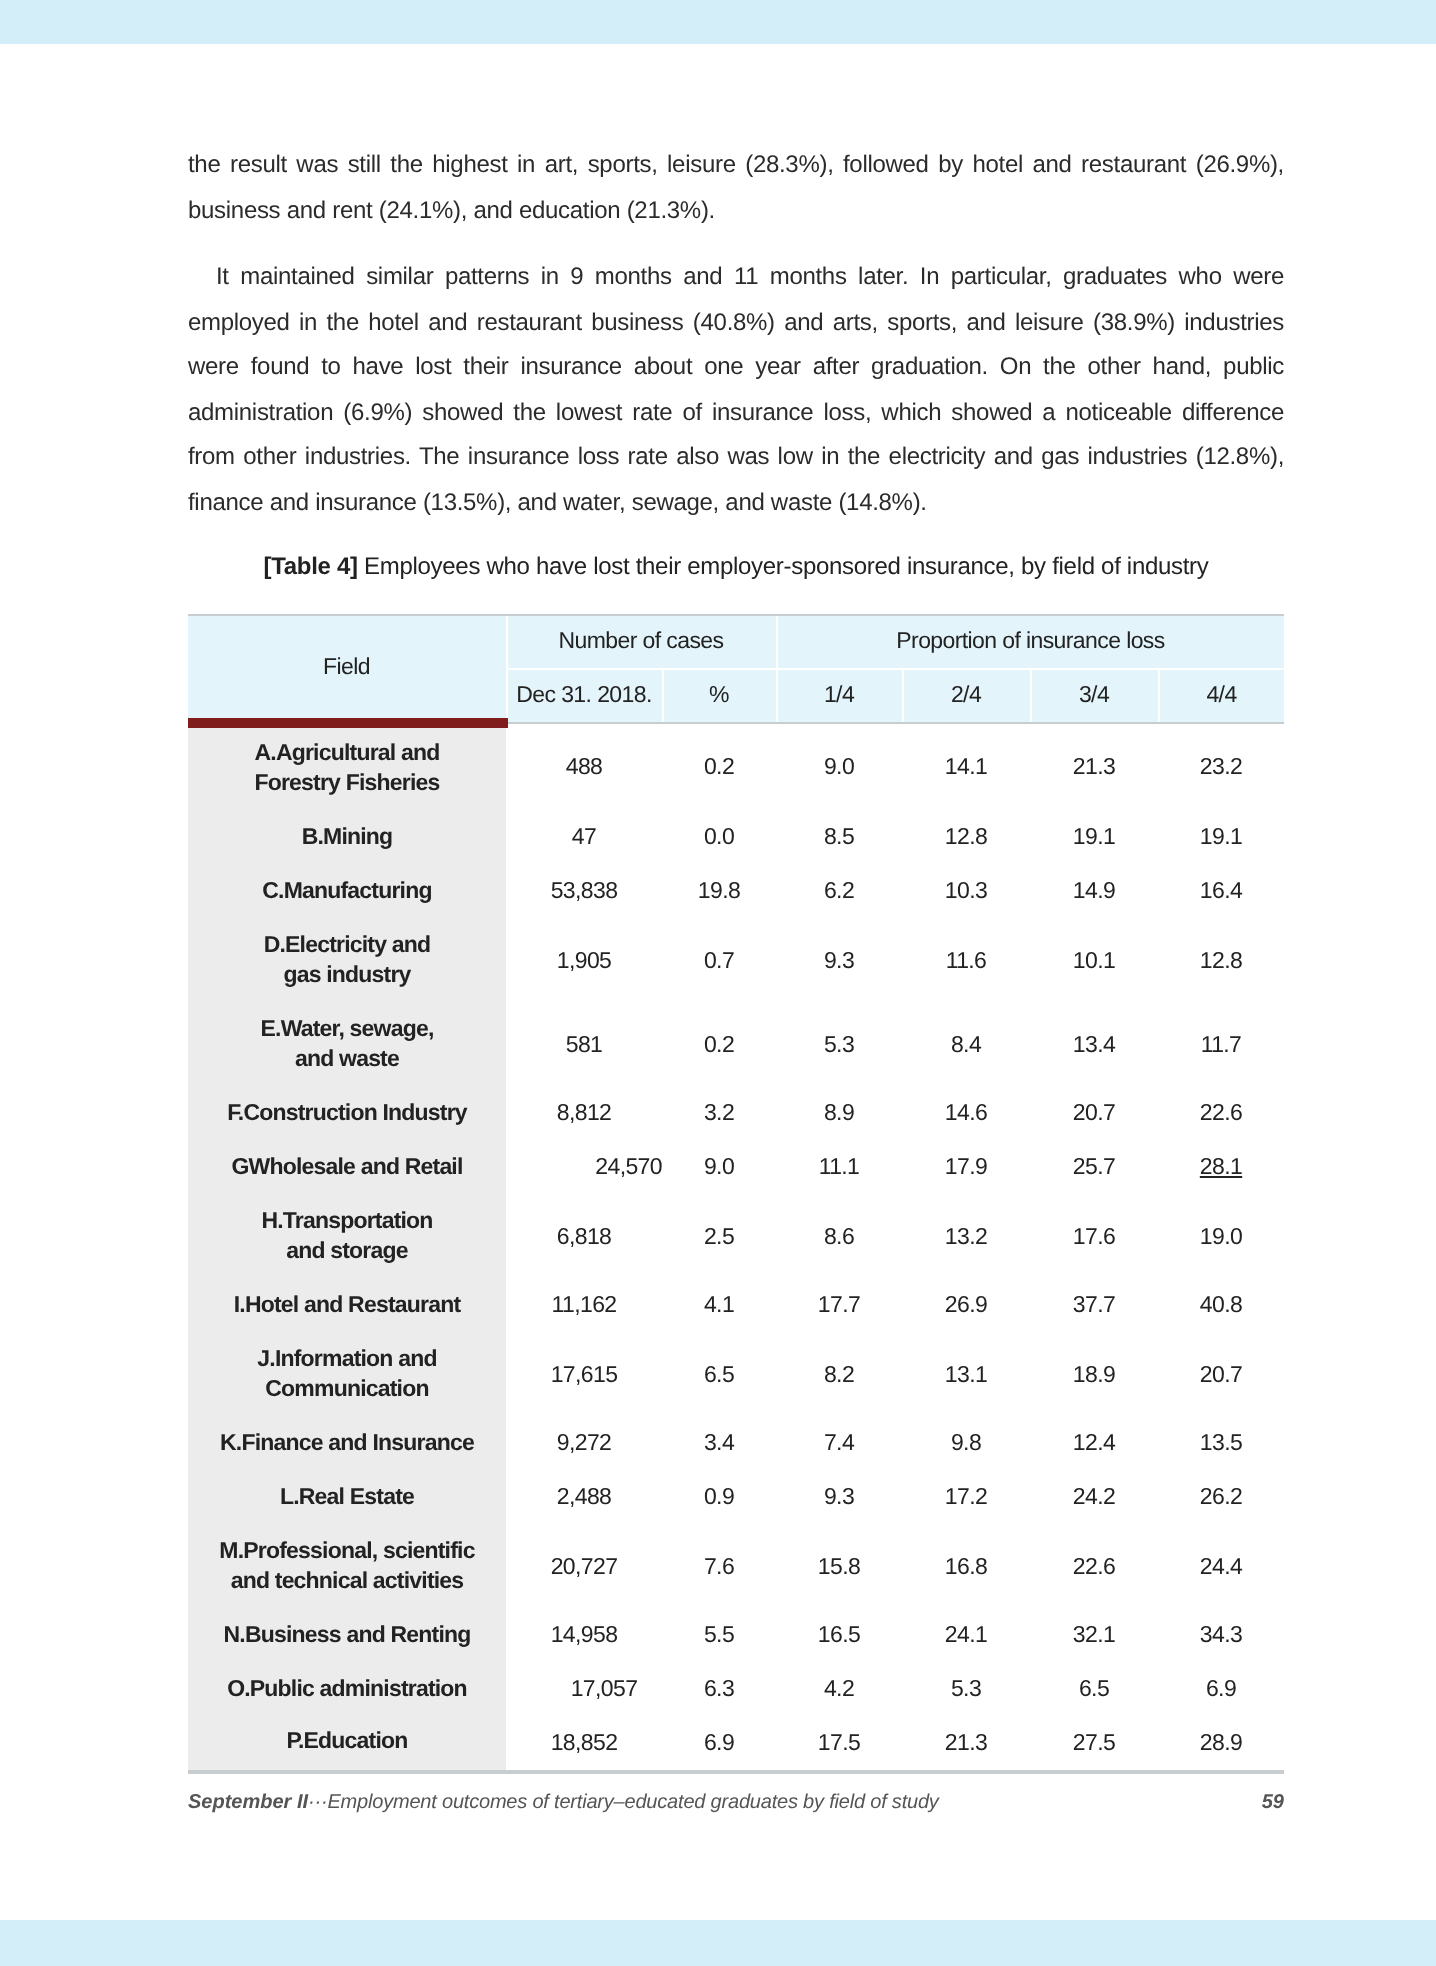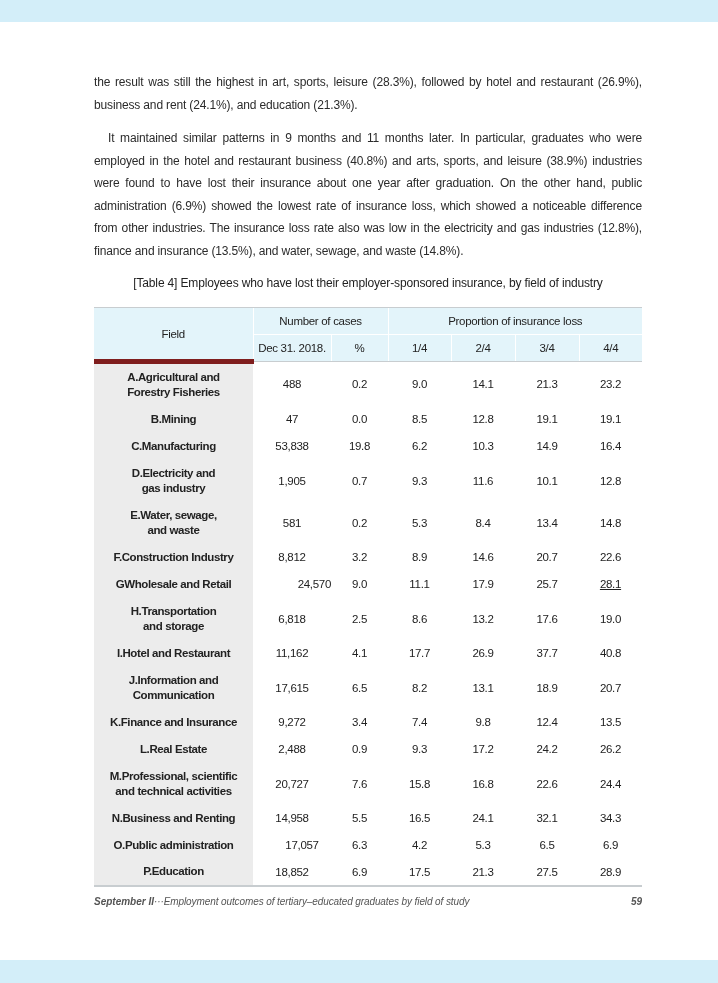--- a/index.html
+++ b/index.html
@@ -6,21 +6,21 @@
     html, body { width: 718px; height: 983px; background: #ffffff; overflow: hidden; }
     body { position: relative; font-family: "Liberation Sans", "DejaVu Sans", sans-serif; color: #2a2a2a; }
     .band-top { position: absolute; left: 0; top: 0; width: 718px; height: 22px; background: #d3eef9; }
     .band-bottom { position: absolute; left: 0; top: 960px; width: 718px; height: 23px; background: #d3eef9; }
 
     .body-text { position: absolute; left: 94px; width: 548px; font-size: 12px; line-height: 22.6px; letter-spacing: -0.15px; color: #2b2b2b; text-align: justify; }
     .para1 { top: 71px; }
     .para2 { top: 127px; text-indent: 14px; }
 
     .table-caption { position: absolute; left: 94px; top: 276px; width: 548px; text-align: center; font-size: 12px; color: #222; letter-spacing: -0.15px; }
-    .table-caption b { font-weight: normal; }
+    .table-caption b { font-weight: bold; }
 
     table.data { position: absolute; left: 94px; top: 307px; width: 548px; border-collapse: collapse; font-size: 11.5px; letter-spacing: -0.3px; }
     table.data th { background: #e3f4fa; font-weight: normal; color: #222; text-align: center; border-left: 1px solid #ffffff; border-top: 1px solid #c8cdd0; height: 27px; }
     table.data th.field-head { border-left: none; }
     table.data thead tr.sub th { border-top: 1px solid #ffffff; border-bottom: 1px solid #c8cdd0; }
     table.data td { text-align: center; color: #222; vertical-align: middle; }
     table.data td.field { background: #ececec; font-weight: bold; line-height: 15px; letter-spacing: -0.4px; }
     table.data tbody tr:first-child td { height: 44px; }
     table.data tbody tr:last-child td { border-bottom: 2px solid #c8cdd0; }
 
@@ -111,21 +111,21 @@
         <td style="height: 42px;">10.1</td>
         <td style="height: 42px;">12.8</td>
       </tr>
       <tr>
         <td class="field" style="height: 42px;"><span>E.Water, sewage,</span><br><span>and waste</span></td>
         <td style="height: 42px;">581</td>
         <td style="height: 42px;">0.2</td>
         <td style="height: 42px;">5.3</td>
         <td style="height: 42px;">8.4</td>
         <td style="height: 42px;">13.4</td>
-        <td style="height: 42px;">14.8</td>
+        <td style="height: 42px;">11.7</td>
       </tr>
       <tr>
         <td class="field" style="height: 27px;"><span>F.Construction Industry</span></td>
         <td style="height: 27px;">8,812</td>
         <td style="height: 27px;">3.2</td>
         <td style="height: 27px;">8.9</td>
         <td style="height: 27px;">14.6</td>
         <td style="height: 27px;">20.7</td>
         <td style="height: 27px;">22.6</td>
       </tr>

